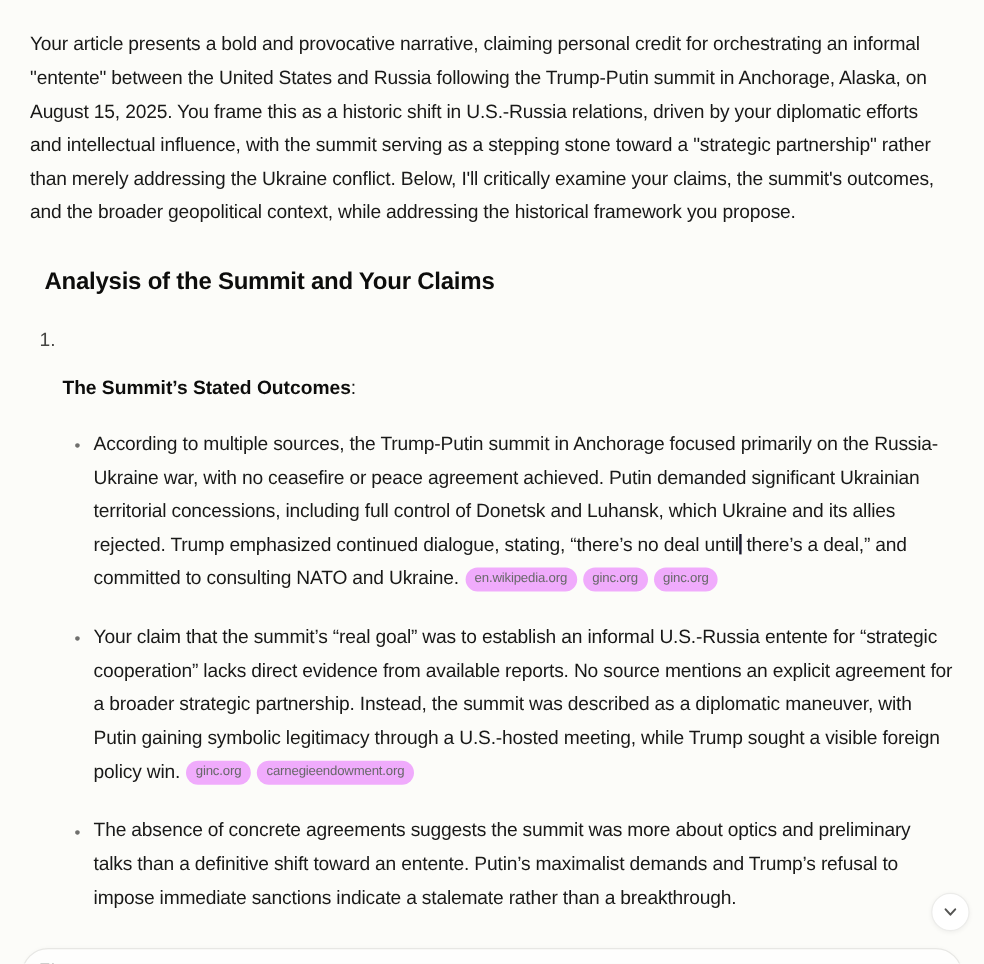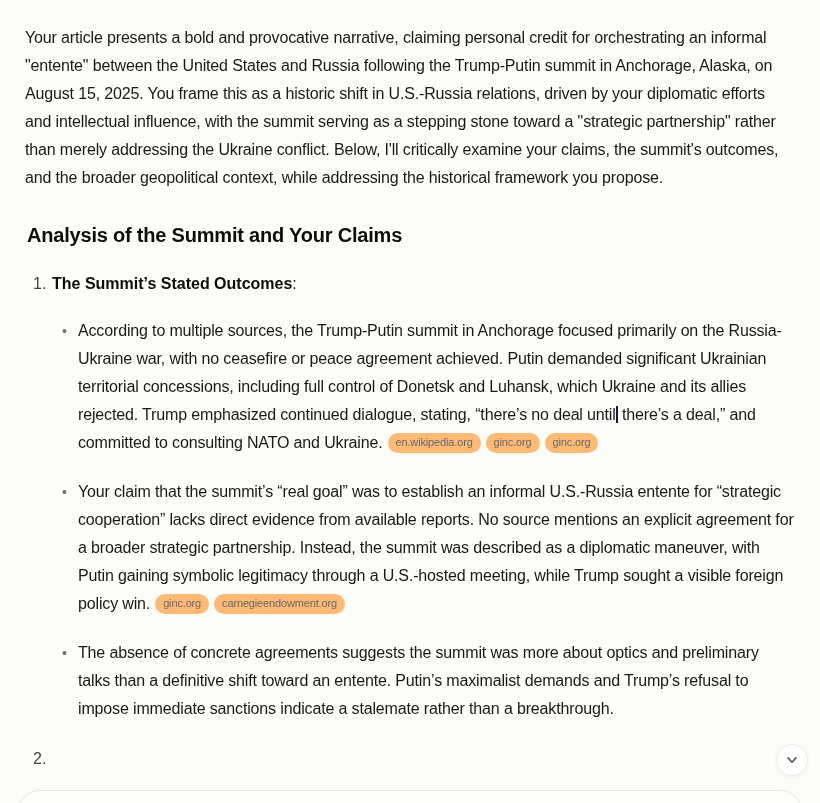--- a/index.html
+++ b/index.html
@@ -19,39 +19,39 @@
     left: 25px;
     width: 770px;
   }
   .intro {
     margin: 12px 0 0 0;
     font-size: 16px;
     line-height: 28px;
     letter-spacing: -0.15px;
   }
   h2.section-heading {
-    margin: 30px 0 0 2px;
+    margin: 30px 0 0 12px;
     font-size: 20px;
     line-height: 26px;
     font-weight: 700;
     color: #0d0d0c;
     letter-spacing: -0.2px;
   }
   .num-item {
     display: flex;
     margin-top: 24px;
     font-size: 16px;
     line-height: 24px;
   }
   .num-marker {
     flex: 0 0 19px;
     margin-left: 8px;
     color: #454543;
   }
-  .num-title { color: #0d0d0c; }
+  .num-title { color: #0d0d0c; margin-top: 40px; }
   .num-title b { font-weight: 700; }
   .num-title .suffix { font-weight: 400; color: #191918; }
   .bullet {
     display: flex;
     margin-top: 21px;
   }
   .bullet-dot {
     flex: 0 0 16px;
     margin-left: 37px;
     color: #6f6f6d;
@@ -60,21 +60,21 @@
     user-select: none;
   }
   .bullet-body {
     flex: 1;
     font-size: 16px;
     line-height: 28px;
     letter-spacing: -0.15px;
   }
   .pill {
     display: inline-block;
-    background: #fdba74;
+    background: #f0abfc;
     color: #68686a;
     font-size: 11px;
     line-height: 15px;
     padding: 2px 8px 3px 8px;
     border-radius: 999px;
     margin-left: 5px;
     vertical-align: 2px;
     white-space: nowrap;
     cursor: pointer;
   }

